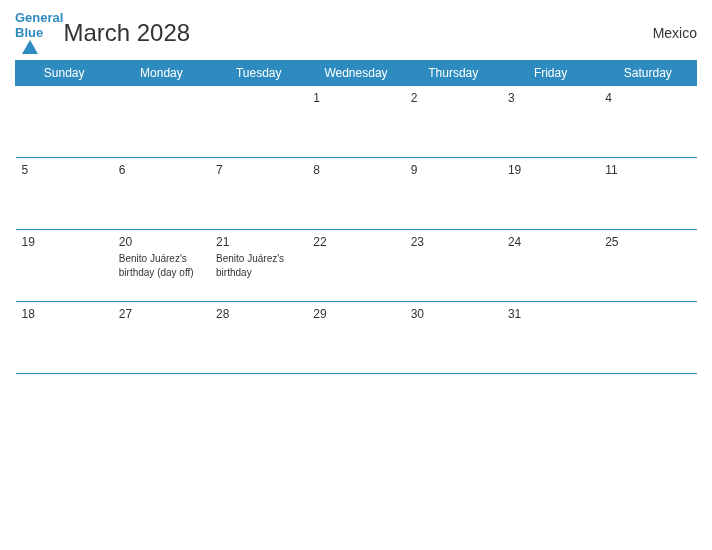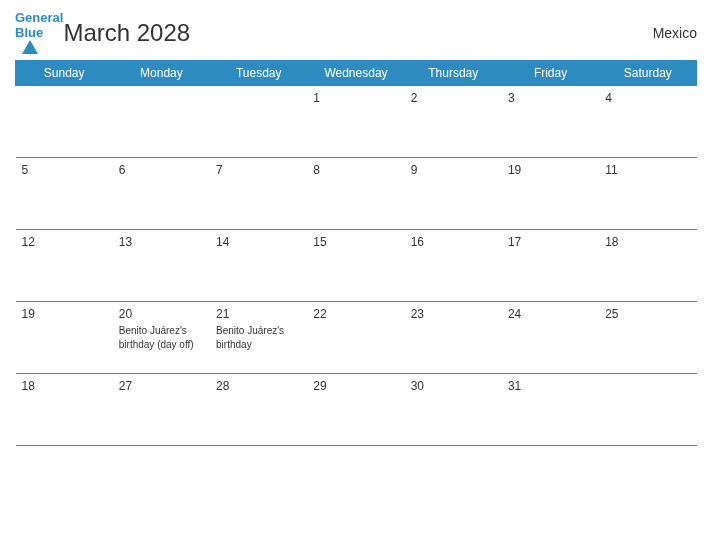--- a/index.html
+++ b/index.html
@@ -168,43 +168,20 @@
           </td>
           <td>
             <span class="day-number">19</span>
           </td>
           <td>
             <span class="day-number">11</span>
           </td>
         </tr>
         <tr>
           <td>
-            <span class="day-number">12</span>
-          </td>
-          <td>
-            <span class="day-number">13</span>
-          </td>
-          <td>
-            <span class="day-number">14</span>
-          </td>
-          <td>
-            <span class="day-number">15</span>
-          </td>
-          <td>
-            <span class="day-number">16</span>
-          </td>
-          <td>
-            <span class="day-number">17</span>
-          </td>
-          <td>
-            <span class="day-number">18</span>
-          </td>
-        </tr>
-        <tr>
-          <td>
             <span class="day-number">19</span>
           </td>
           <td><span class="day-number">20</span><span class="event">Benito Juárez's birthday (day off)</span></td>
           <td><span class="day-number">21</span><span class="event">Benito Juárez's birthday</span></td>
           <td>
             <span class="day-number">22</span>
           </td>
           <td>
             <span class="day-number">23</span>
           </td>

